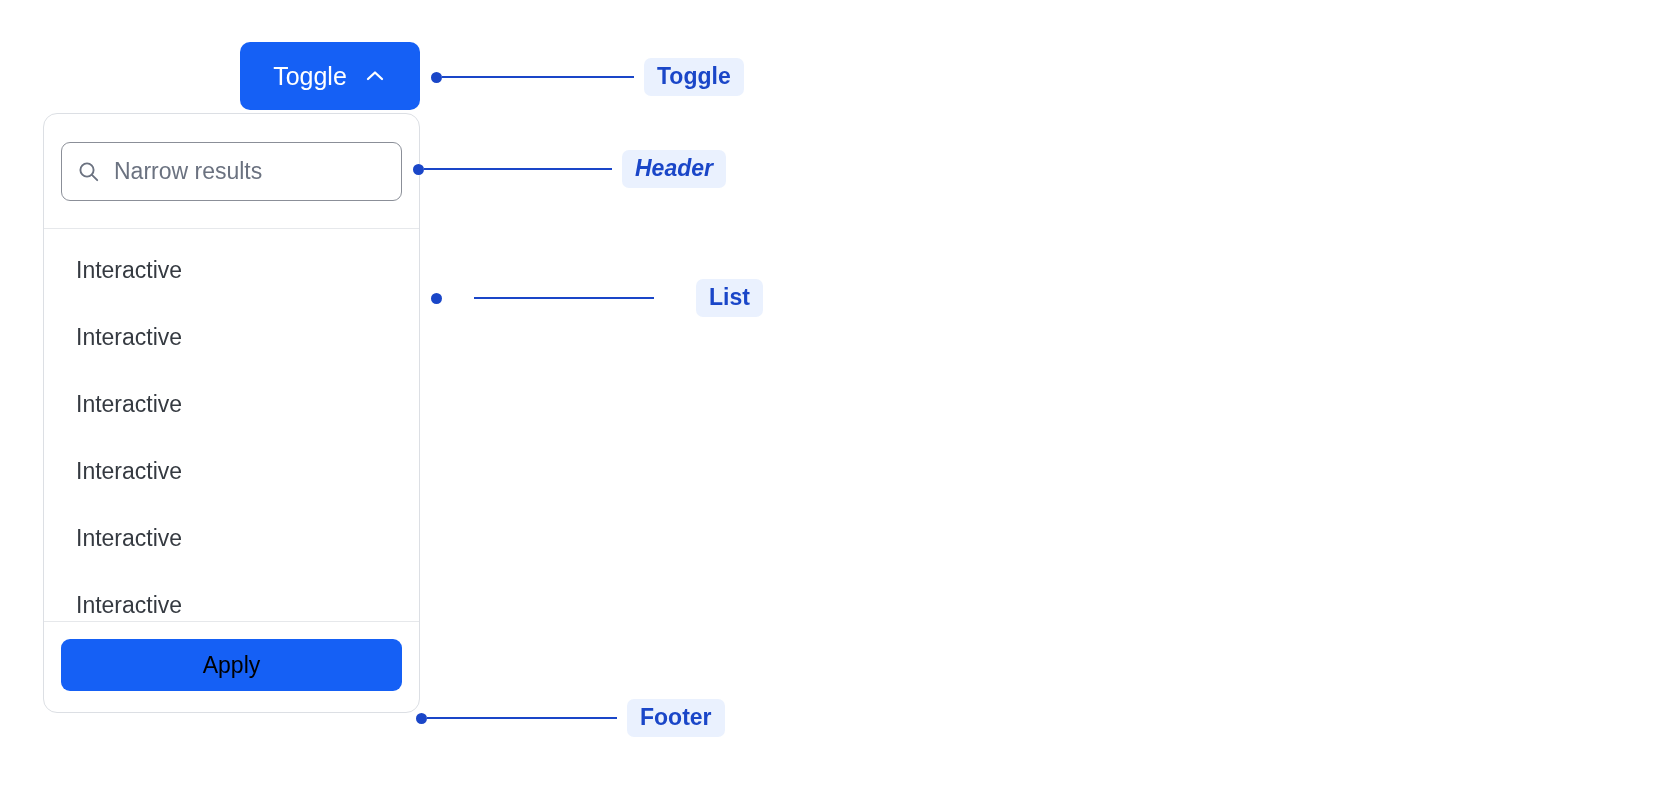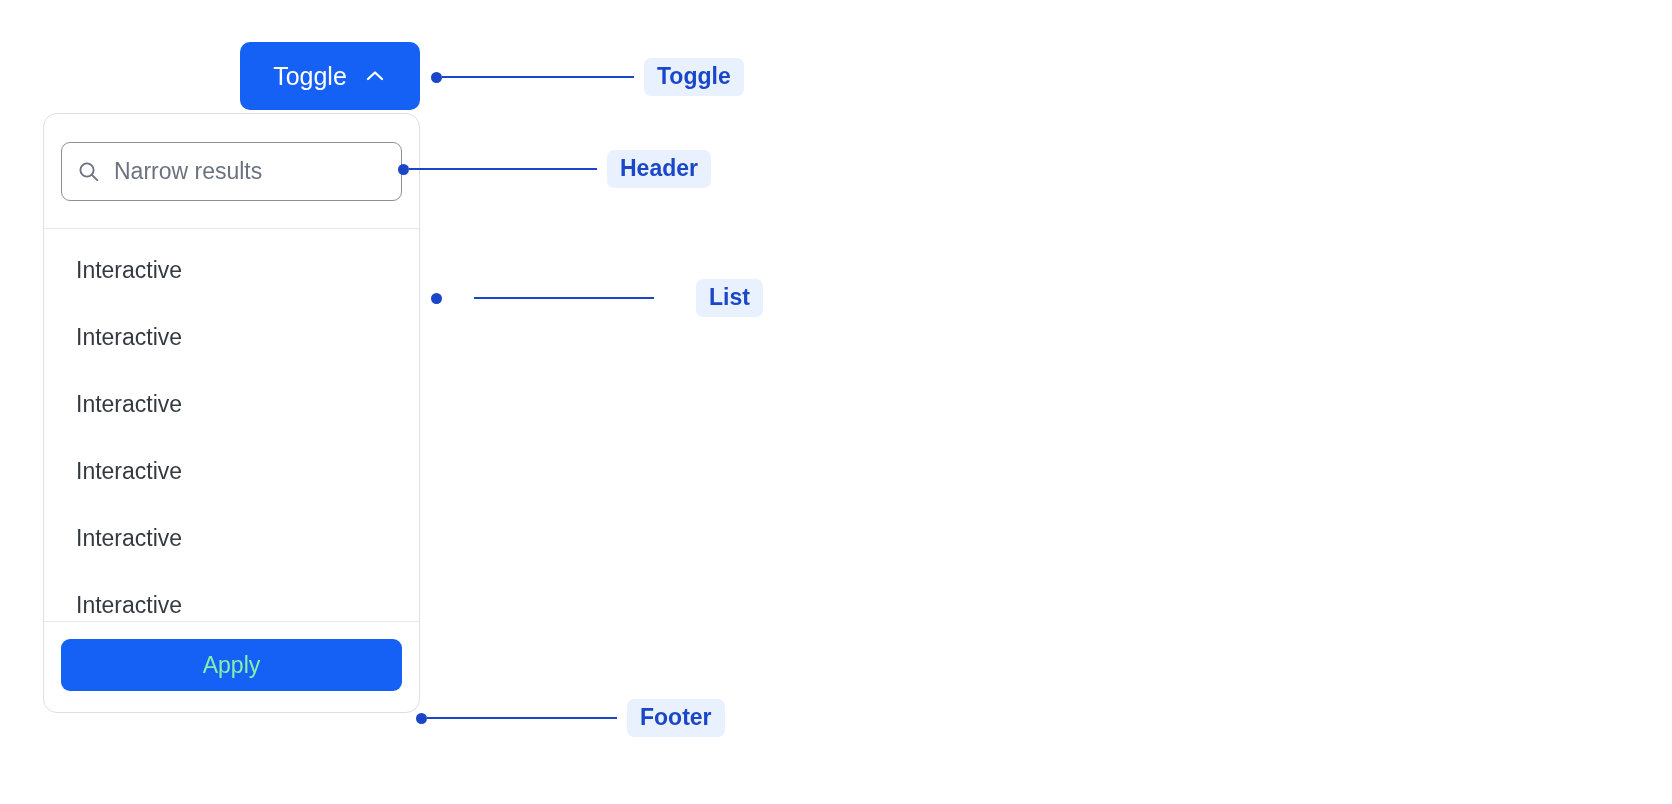--- a/index.html
+++ b/index.html
@@ -136,21 +136,21 @@
     flex: 0 0 auto;
     padding: 17px 17px 21px 17px;
     box-sizing: border-box;
   }
   .apply-button {
     width: 100%;
     height: 52px;
     background: #1560f5;
     border: none;
     border-radius: 9px;
-    color: #86efac;
+    color: #000000;
     font-family: "Liberation Sans", sans-serif;
     font-size: 23px;
     cursor: pointer;
     padding: 8px;
   }
 
   
   .annotation {
     position: absolute;
     display: flex;
@@ -233,21 +233,21 @@
     <button class="apply-button">Apply</button>
   </div>
 </div>
 
 <div class="annotation" style="left:431px; top:60px;">
   <span class="anno-dot"></span>
   <span class="anno-line" style="width:192px;"></span>
   <span class="anno-pill">Toggle</span>
 </div>
 
-<div class="annotation" style="left:398px; top:152px;">
+<div class="annotation" style="left:413px; top:152px;font-style:italic;">
   <span class="anno-dot"></span>
   <span class="anno-line" style="width:188px;"></span>
   <span class="anno-pill">Header</span>
 </div>
 
 <div class="annotation" style="left:431px; top:281px;gap:32px;">
   <span class="anno-dot"></span>
   <span class="anno-line" style="width:180px;"></span>
   <span class="anno-pill">List</span>
 </div>

